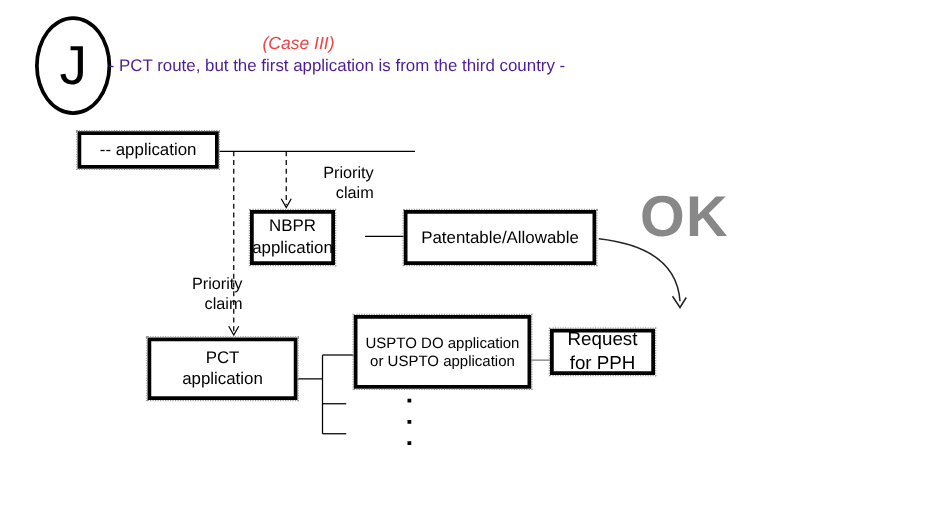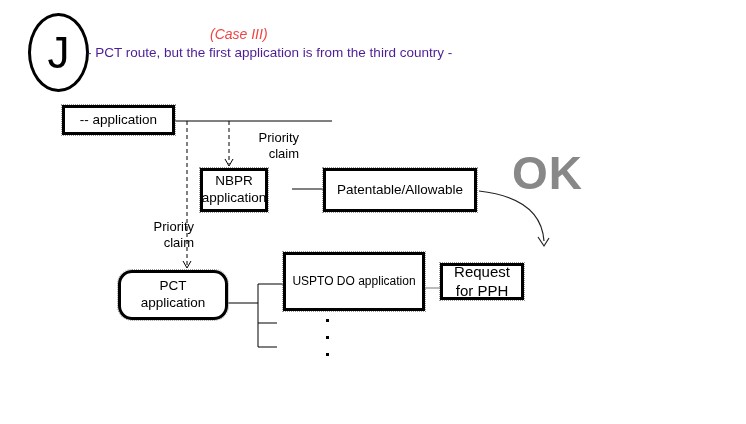--- a/index.html
+++ b/index.html
@@ -17,21 +17,21 @@
   .case-label{left:210px;top:26px;width:160px;text-align:left;font-size:14px;font-style:italic;color:#ef4444;z-index:2;}
   .subtitle{left:87px;top:45px;width:520px;font-size:13.5px;color:#4c1d95;z-index:2;}
   .dbox{
     border:3px solid #000;outline:1px dotted #999;outline-offset:0px;background:#fff;
     display:flex;flex-direction:column;align-items:center;justify-content:center;
     text-align:center;z-index:1;line-height:1.25;
   }
   .box-application{left:62px;top:105px;width:113px;height:30px;font-size:13.5px;}
   .box-nbpr{left:200px;top:168px;width:68px;height:44px;font-size:13.5px;}
   .box-patentable{left:323px;top:168px;width:154px;height:44px;font-size:13.5px;}
-  .box-pct{left:118px;top:270px;width:110px;height:50px;font-size:13.5px;border-radius:14px;}
+  .box-pct{left:118px;top:270px;width:120px;height:50px;font-size:13.5px;}
   .box-uspto{left:283px;top:252px;width:142px;height:59px;font-size:12px;line-height:1.25;}
   .box-request{left:440px;top:263px;width:84px;height:37px;font-size:15px;}
   .prio{font-size:13px;line-height:1.22;text-align:right;z-index:2;}
   .prio-top{left:233px;top:130px;width:66px;}
   .prio-left{left:130px;top:219px;width:64px;}
   .ok-text{left:489px;top:146px;font-size:46px;font-weight:bold;color:#888;letter-spacing:1px;z-index:2;font-family:"Liberation Sans","DejaVu Sans",sans-serif;margin-left:23px;}
   .legend{left:60px;top:373px;font-size:13px;z-index:2;}
 </style>
 </head>
 <body>
@@ -85,20 +85,21 @@
     <span>Patentable/Allowable</span>
   </div>
 
   <div class="abs dbox box-pct">
     <span>PCT</span>
     <span>application</span>
   </div>
 
   <div class="abs dbox box-uspto">
     <span>USPTO DO application</span>
+    <span>or USPTO application</span>
   </div>
 
   <div class="abs dbox box-request">
     <span>Request</span>
     <span>for PPH</span>
   </div>
 
   <div class="abs prio prio-top">
     <div>Priority</div>
     <div>claim</div>

